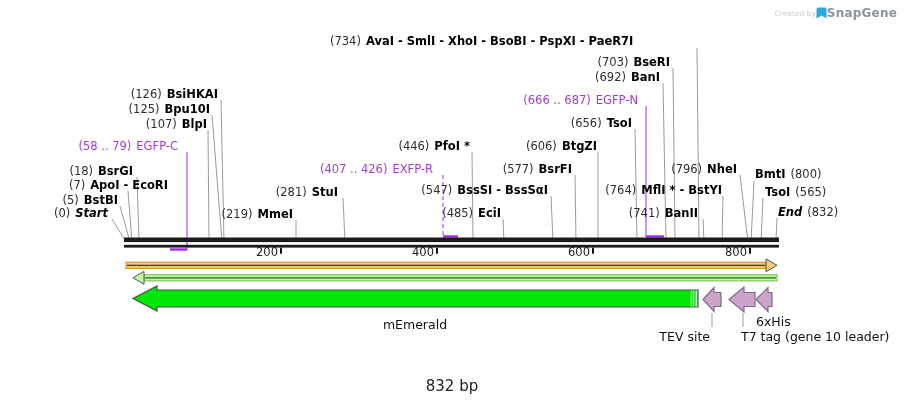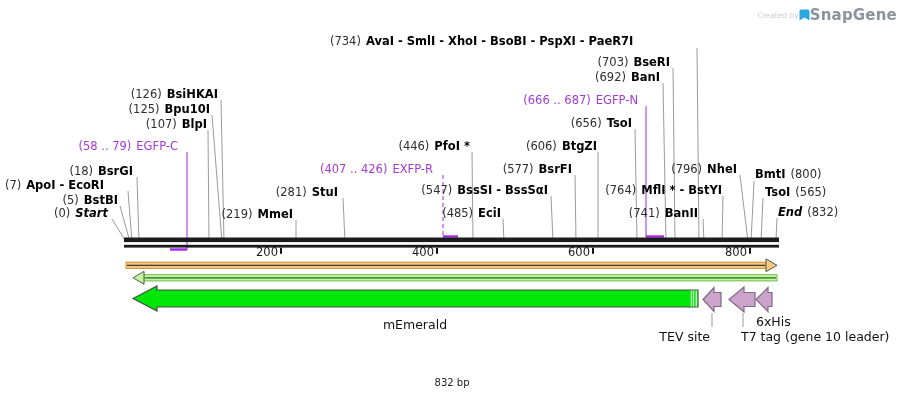--- a/index.html
+++ b/index.html
@@ -7,24 +7,24 @@
           font-family:"DejaVu Sans","Liberation Sans",sans-serif;}
   #map-svg{position:absolute;left:0;top:0;width:904px;height:418px;}
   .site{position:absolute;white-space:nowrap;font-size:11.5px;line-height:13px;color:#2e2e2e;}
   .site b{color:#000;font-weight:bold;}
   .site>*:first-child{margin-right:5px;}
   .site.purple,.site.purple b{color:#A43BD8;font-weight:400;}
   .rulnum{position:absolute;font-size:11.5px;color:#1a1a1a;line-height:12px;}
   .featlab{position:absolute;font-size:12.5px;color:#111;line-height:14px;white-space:nowrap;}
   #watermark{position:absolute;top:6px;right:7px;display:flex;align-items:center;}
   #watermark .created{font-size:7.5px;color:#c9ced3;}
-  #watermark .brand{font-size:15px;color:#8b949c;font-weight:600;letter-spacing:.2px;}
+  #watermark .brand{font-size:12px;color:#8b949c;font-weight:600;letter-spacing:.2px;}
   #title-block{position:absolute;left:0;top:374px;width:100%;text-align:center;}
   #plasmid-title{font-size:16.5px;font-weight:bold;color:#000;}
-  #plasmid-length{font-size:10px;color:#222;margin-top:3px;}
+  #plasmid-length{font-size:15px;color:#222;margin-top:3px;}
 </style>
 </head>
 <body>
 
 <div id="canvas">
 
   <div id="watermark">
     <span class="created">Created by</span>
     <svg width="11" height="12" viewBox="0 0 11 12">
       <path d="M2.2 0.5 h6.6 c1 0 1.7 .8 1.7 1.7 v9.3 l-5-2.9 -5 2.9 V2.2 c0-.9.7-1.7 1.7-1.7z" fill="#2BA8E0"></path>
@@ -86,21 +86,21 @@
       <polygon points="703,299.5 714,287.5 714,292.5 721,292.5 721,306.5 714,306.5 714,311.5" fill="#CBA3CB" stroke="#7d6b86" stroke-width="1.2" stroke-linejoin="miter"></polygon>
       <polygon points="729,299.5 744,287 744,292.5 755,292.5 755,306.5 744,306.5 744,312" fill="#CBA3CB" stroke="#7d6b86" stroke-width="1.2" stroke-linejoin="miter"></polygon>
       <polygon points="756,299.5 768,287.5 768,292.5 772,292.5 772,306.5 768,306.5 768,311.5" fill="#CBA3CB" stroke="#7d6b86" stroke-width="1.2" stroke-linejoin="miter"></polygon>
       <line x1="712" y1="313" x2="712" y2="327" stroke="#9b9b9b" stroke-width="1"></line>
       <line x1="743" y1="313" x2="743" y2="327" stroke="#9b9b9b" stroke-width="1"></line>
     </svg>
 
   <div id="labels">
       <div class="site" style="top: 207px; right: 796px;"><span class="pos">(0)</span><b style="font-style: italic;">Start</b></div>
       <div class="site" style="top: 194px; right: 786px;"><span class="pos">(5)</span><b>BstBI</b></div>
-      <div class="site" style="top: 179px; right: 800px;"><span class="pos">(7)</span><b>ApoI - EcoRI</b></div>
+      <div class="site" style="top: 179px; right: 736px;"><span class="pos">(7)</span><b>ApoI - EcoRI</b></div>
       <div class="site" style="top: 165px; right: 771px;"><span class="pos">(18)</span><b>BsrGI</b></div>
       <div class="site purple" style="top: 140px; right: 726px;"><span class="pos">(58 .. 79)</span><b>EGFP-C</b></div>
       <div class="site" style="top: 118px; right: 697px;"><span class="pos">(107)</span><b>BlpI</b></div>
       <div class="site" style="top: 103px; right: 694px;"><span class="pos">(125)</span><b>Bpu10I</b></div>
       <div class="site" style="top: 88px; right: 686px;"><span class="pos">(126)</span><b>BsiHKAI</b></div>
       <div class="site" style="top: 208px; right: 611px;"><span class="pos">(219)</span><b>MmeI</b></div>
       <div class="site" style="top: 186px; right: 566px;"><span class="pos">(281)</span><b>StuI</b></div>
       <div class="site purple" style="top: 163px; right: 471px;"><span class="pos">(407 .. 426)</span><b>EXFP-R</b></div>
       <div class="site" style="top: 140px; right: 434px; text-align: right;"><span class="pos">(446)</span><b>PfoI *</b></div>
       <div class="site" style="top: 207px; right: 403px;"><span class="pos">(485)</span><b>EciI</b></div>

